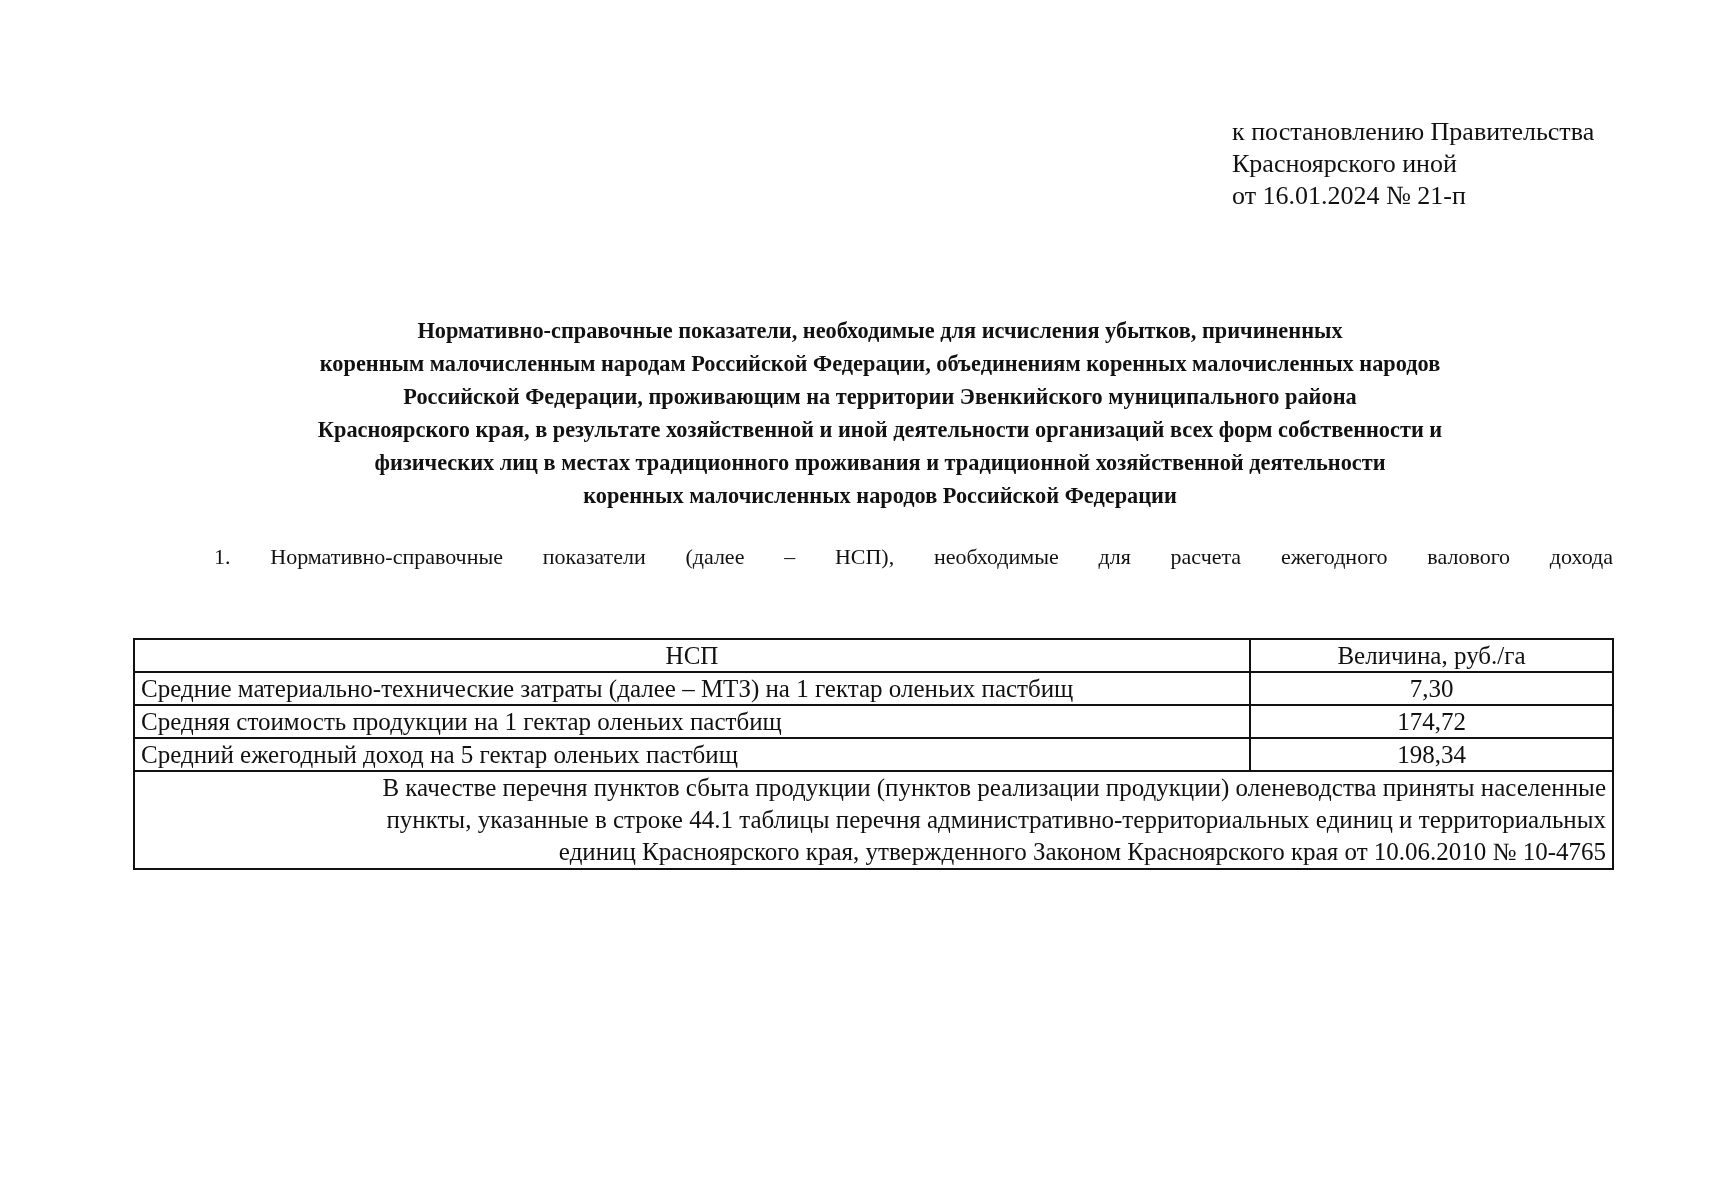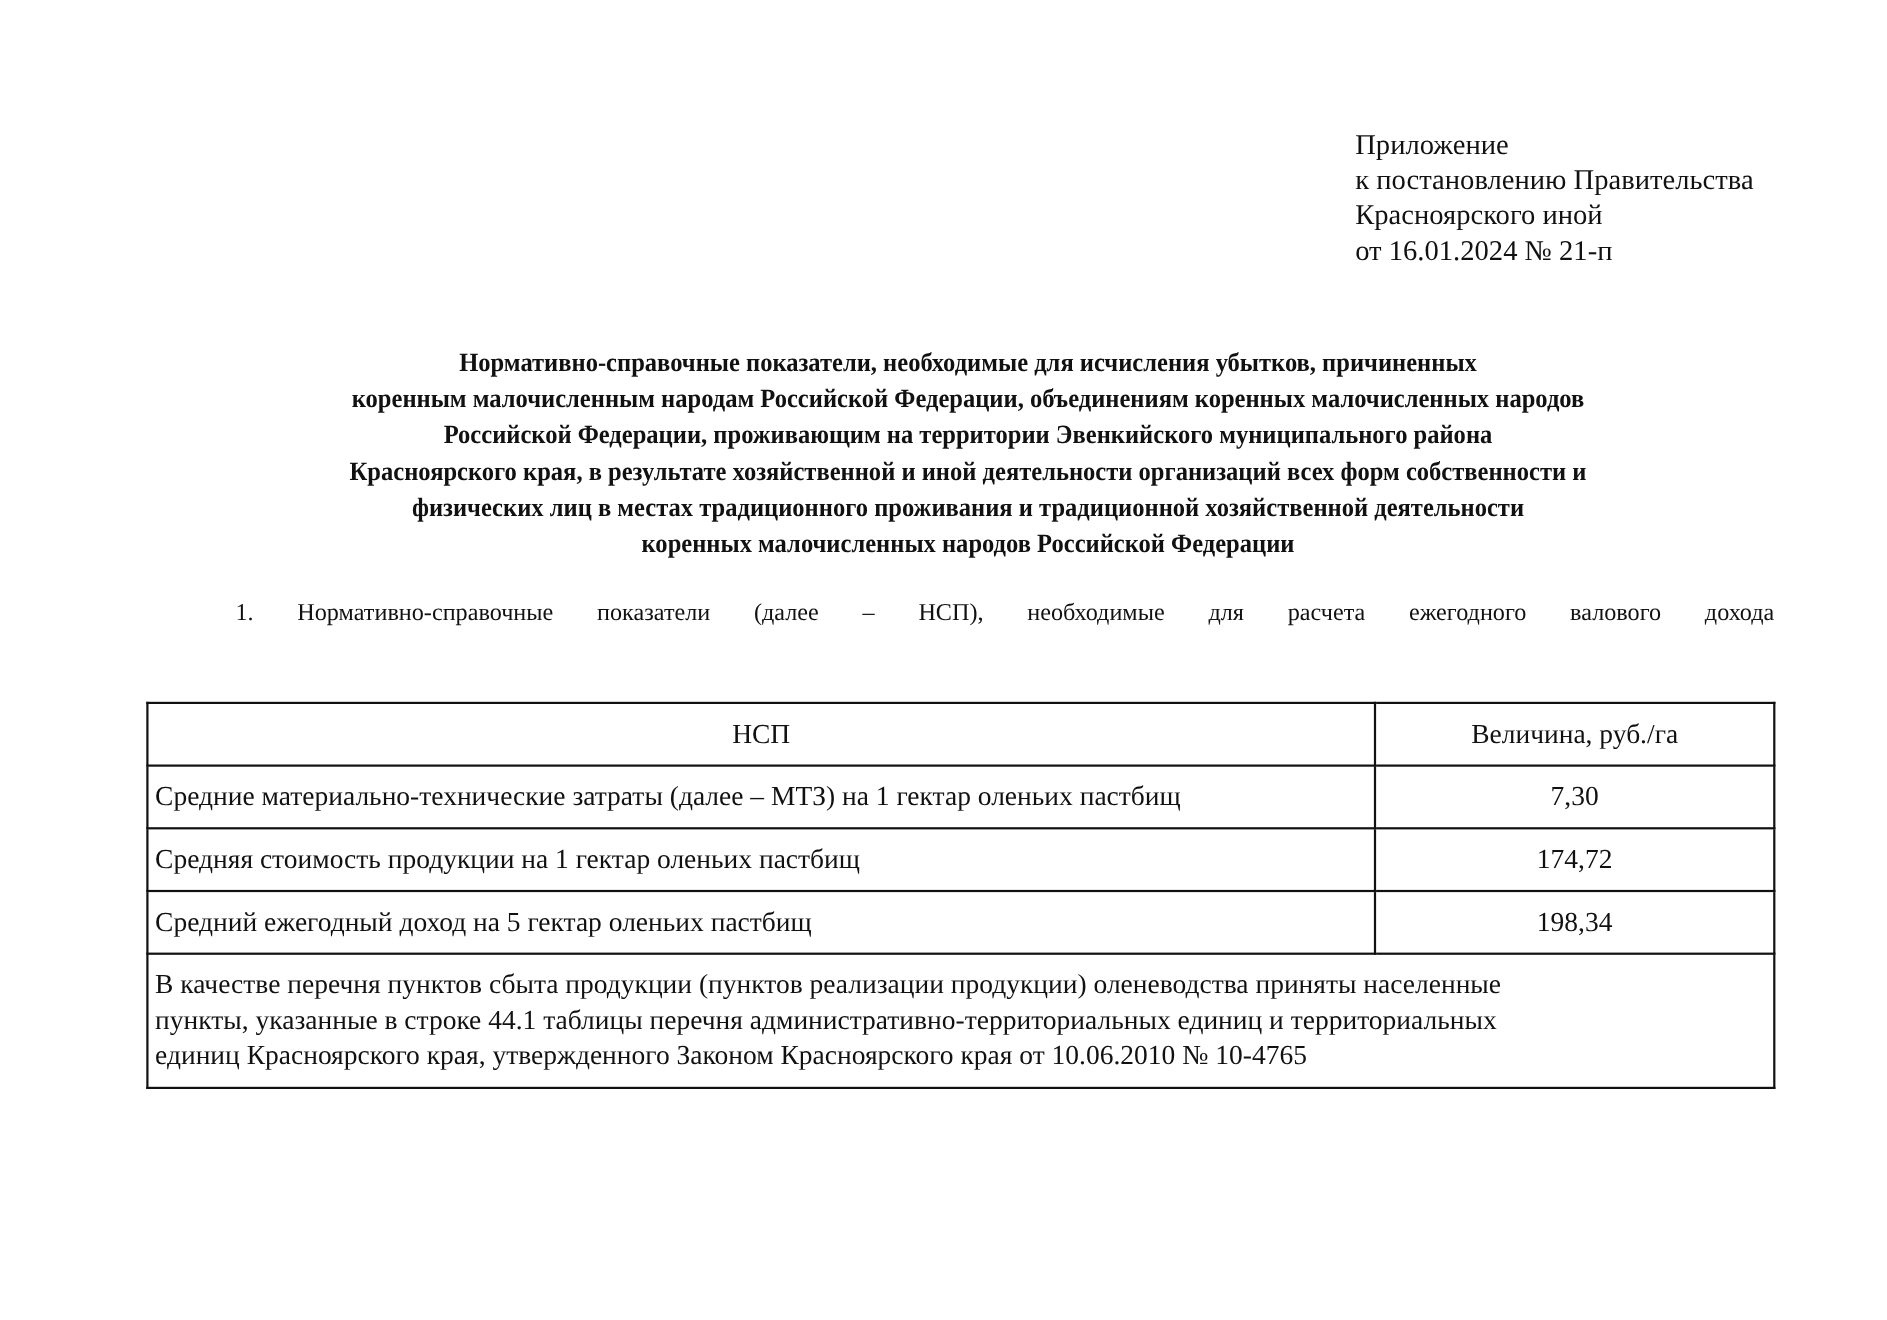--- a/index.html
+++ b/index.html
@@ -25,35 +25,34 @@
     font-size: 22px; line-height: 33px; text-align: justify;
     text-indent: 72px;
   }
   .para-line1 { text-align-last: justify; }
   table.nsp {
     position: absolute; left: 133px; top: 638px; width: 1481px;
     border-collapse: collapse;
     font-size: 25px; line-height: 30px;
   }
   table.nsp td, table.nsp th {
-    border: 2px solid #111111; padding: 12px 6px; font-weight: normal;
+    border: 2px solid #111111; padding: 0 6px; font-weight: normal;
     vertical-align: middle;
   }
   table.nsp th { height: 31px; text-align: center; }
   table.nsp td { height: 31px; font-family: Liberation Serif, serif; }
   .col-name { width: 1102px; }
   .col-val { text-align: center; margin-left: 44px; }
-  td.note { padding: 2px 6px 4px 6px; line-height: 32px; }
+  td.note { padding: 2px 6px 4px 6px; line-height: 32px; text-align: right; }
   .note-line { white-space: nowrap; }
 </style>
 </head>
 <body>
 
 <div class="appendix">
-  <div>Приложение</div>
   <div>к постановлению Правительства</div>
   <div>Красноярского иной</div>
   <div>от 16.01.2024 № 21-п</div>
 </div>
 
 <div class="title">
   <div>Нормативно-справочные показатели, необходимые для исчисления убытков, причиненных</div>
   <div>коренным малочисленным народам Российской Федерации, объединениям коренных малочисленных народов</div>
   <div>Российской Федерации, проживающим на территории Эвенкийского муниципального района</div>
   <div>Красноярского края, в результате хозяйственной и иной деятельности организаций всех форм собственности и</div>

